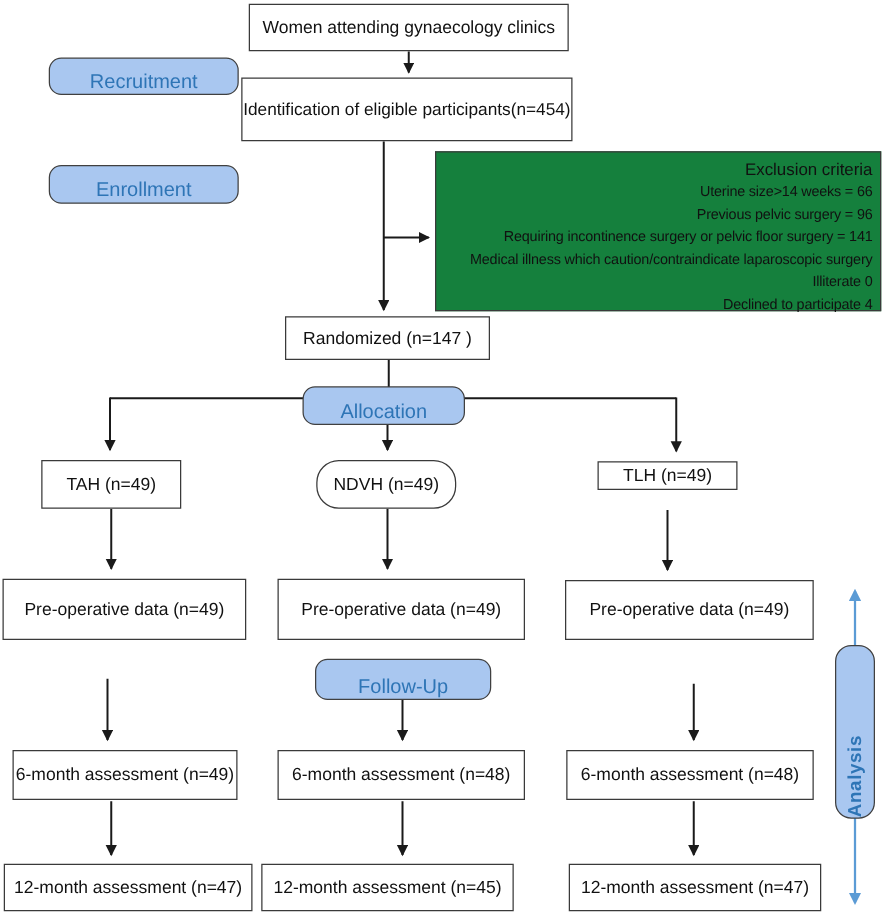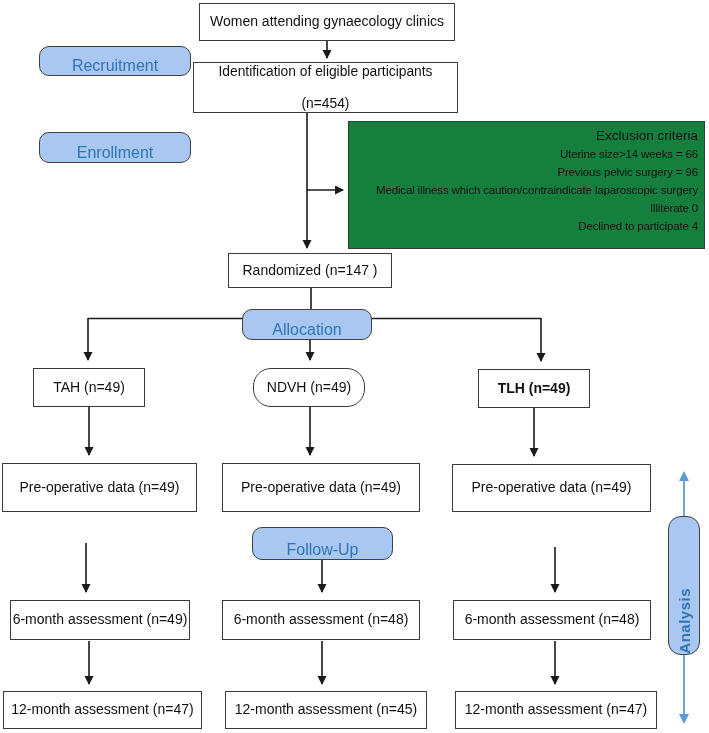--- a/index.html
+++ b/index.html
@@ -14,21 +14,21 @@
   .head-black { fill:var(--arrow,#1a1a1a); }
   .head-blue  { fill:var(--analysis-arrow,#5B9BD5); }
 
   .box {
     position:absolute; z-index:1; background:#fff;
     border:1.4px solid var(--box-border,#3a3a3a);
     display:flex; align-items:center; justify-content:center;
     text-align:center; font-size:14px; line-height:1.25;
     white-space:nowrap; box-sizing:border-box;
   }
-  .box.multi { flex-direction:column; white-space:normal;justify-content:space-between; }
+  .box.multi { flex-direction:row; white-space:normal; }
 
   .pill {
     position:absolute; z-index:2;
     background:var(--stage-fill,#A9C7F0);
     border:1.6px solid var(--stage-border,#404040);
     border-radius:10px;
     display:flex; align-items:flex-end; justify-content:center;
     color:var(--stage-text,#2E75B6); font-size:16px;
     box-sizing:border-box;
   }
@@ -56,32 +56,32 @@
   #box-randomized { left:228px; top:253px; width:164px; height:35px; }
 
   #pill-recruitment { left:39px;  top:46px;  width:152px; height:30px; }
   #pill-enrollment  { left:39px;  top:132px; width:152px; height:31px; }
   #pill-allocation  { left:242px; top:309px; width:130px; height:31px; }
   #pill-followup    { left:252px; top:527px; width:141px; height:33px; }
   #pill-analysis    { left:668px; top:516px; width:32px;  height:139px; }
 
   #box-tah  { left:33px;  top:368px; width:112px; height:39px; }
   #box-ndvh { left:253px; top:368px; width:112px; height:39px;border-radius:18px; }
-  #box-tlh  { left:478px; top:369px; width:112px; height:39px;font-weight:bold; }
+  #box-tlh  { left:478px; top:369px; width:112px; height:23px; }
 
   #box-preop-1 { left:2px;   top:463px; width:195px; height:49px; }
   #box-preop-2 { left:222px; top:463px; width:198px; height:49px; }
   #box-preop-3 { left:452px; top:464px; width:199px; height:48px; }
 
   #box-m6-1 { left:10px;   top:600px; width:180px; height:40px; }
   #box-m6-2 { left:222px; top:600px; width:198px; height:40px; }
   #box-m6-3 { left:453px; top:600px; width:198px; height:40px; }
 
   #box-m12-1 { left:3px;   top:691px; width:199px; height:38px; }
-  #box-m12-2 { left:225px; top:691px; width:202px; height:38px; }
+  #box-m12-2 { left:209px; top:691px; width:202px; height:38px; }
   #box-m12-3 { left:455px; top:691px; width:202px; height:38px; }
 </style>
 </head>
 <body>
 
 <div id="canvas">
 
   <svg id="wires" viewBox="0 0 709 733" xmlns="http://www.w3.org/2000/svg">
     <defs>
       <marker id="ab" markerUnits="userSpaceOnUse" markerWidth="10" markerHeight="10" refX="8" refY="4.5" orient="auto">
@@ -122,20 +122,21 @@
 
   <div class="box multi" id="box-ident">
     <span>Identification of eligible participants</span>
     <span>(n=454)</span>
   </div>
 
   <div id="exclusion">
     <div class="excl-title">Exclusion criteria</div>
     <div class="excl-line" style="padding-left:13px">Uterine size&gt;14 weeks = 66</div>
     <div class="excl-line">Previous pelvic surgery = 96</div>
+    <div class="excl-line">Requiring incontinence surgery or pelvic floor surgery = 141</div>
     <div class="excl-line">Medical illness which caution/contraindicate laparoscopic surgery</div>
     <div class="excl-line">Illiterate 0</div>
     <div class="excl-line flush">Declined to participate 4</div>
   </div>
 
   <div class="box" id="box-randomized">Randomized (n=147 )</div>
 
   <div class="pill" id="pill-recruitment">
     <span>Recruitment</span>
   </div>

